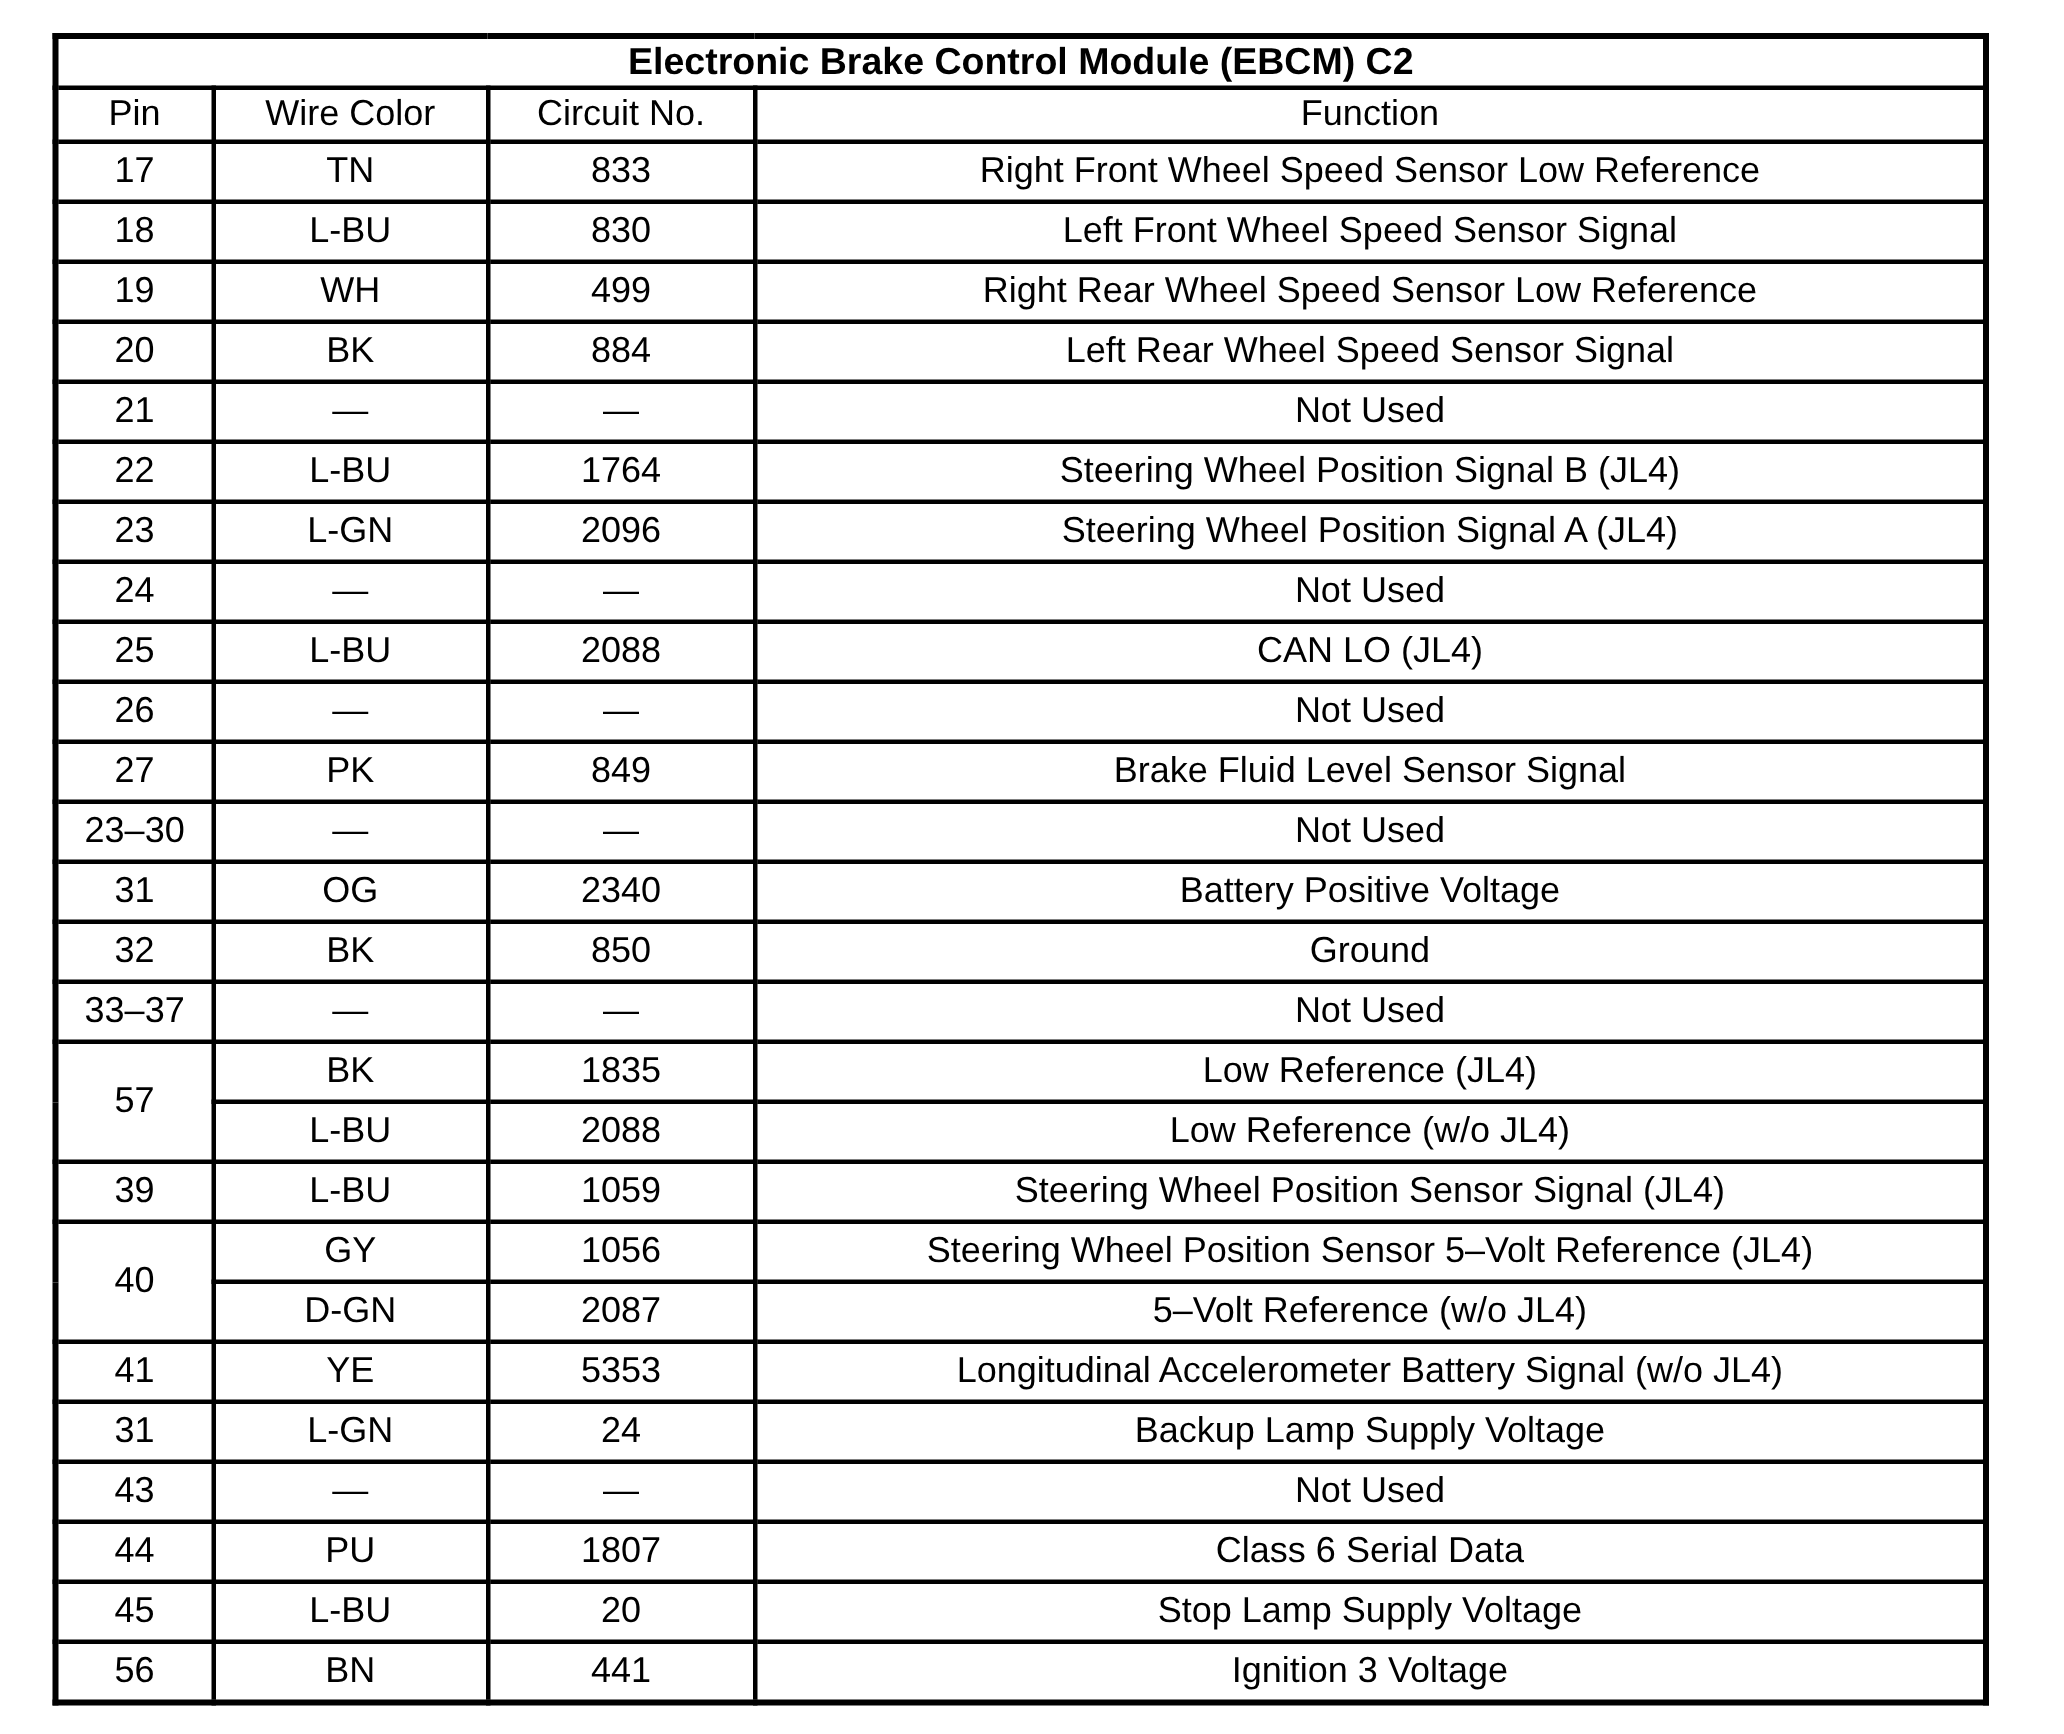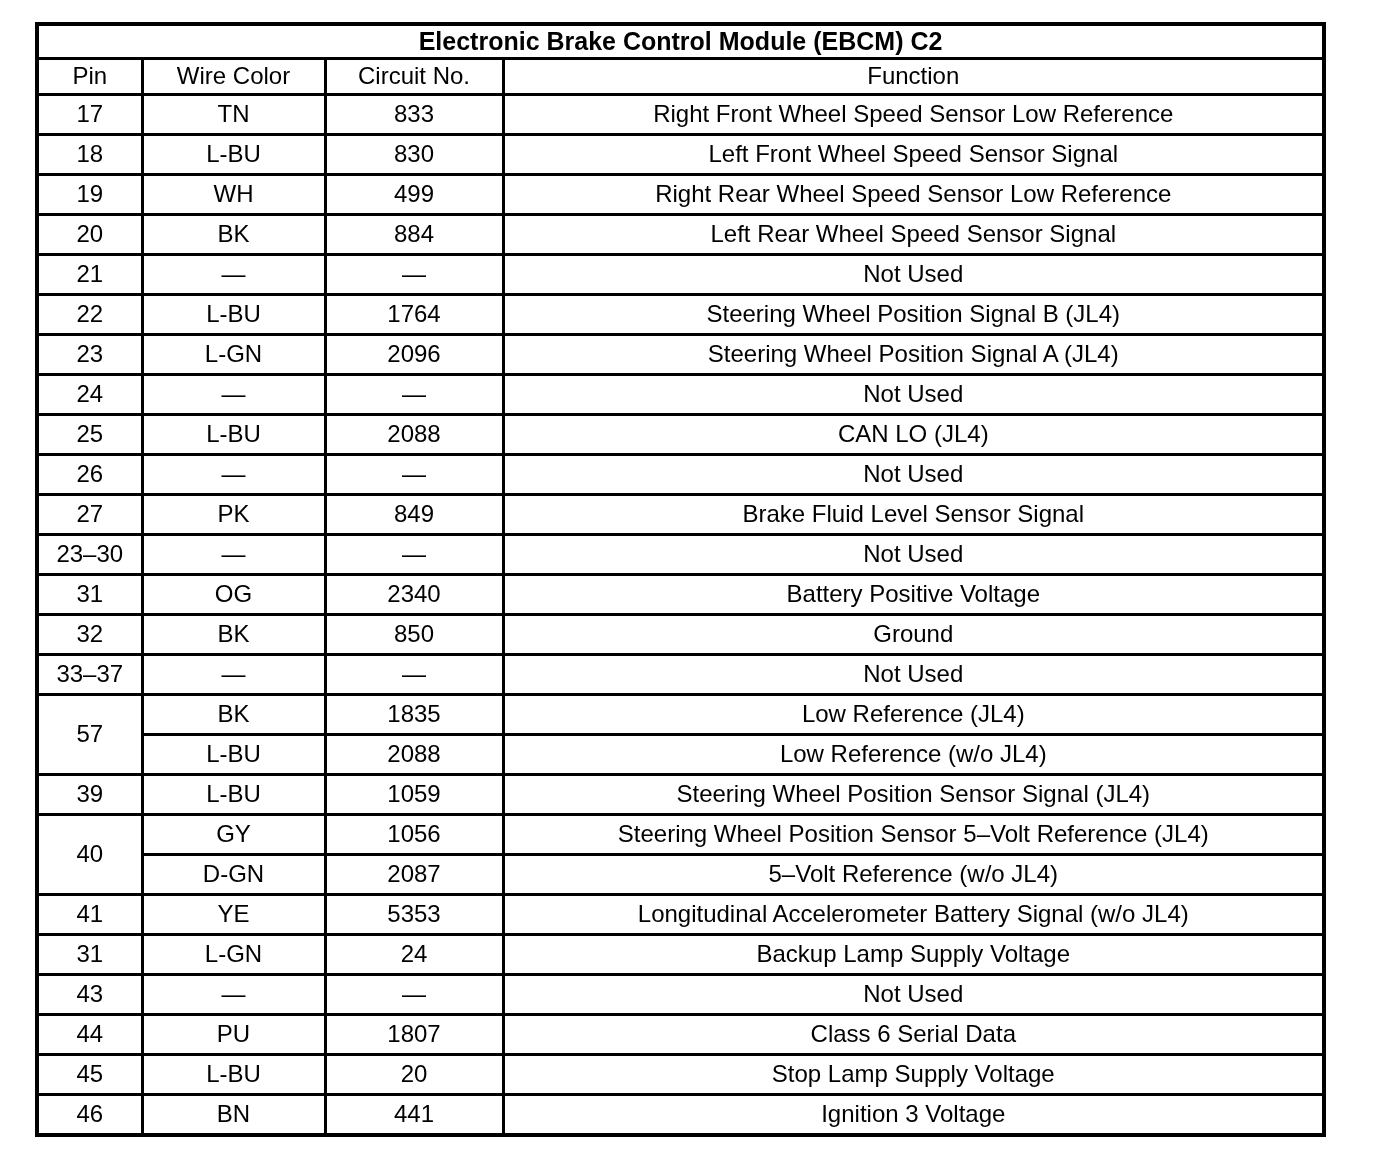--- a/index.html
+++ b/index.html
@@ -220,20 +220,20 @@
           <td class="col-circuit">1807</td>
           <td class="col-func">Class 6 Serial Data</td>
         </tr>
         <tr>
           <td class="col-pin" rowspan="1">45</td>
           <td class="col-wire">L-BU</td>
           <td class="col-circuit">20</td>
           <td class="col-func">Stop Lamp Supply Voltage</td>
         </tr>
         <tr>
-          <td class="col-pin" rowspan="1">46</td>
+          <td class="col-pin" rowspan="1">56</td>
           <td class="col-wire">BN</td>
           <td class="col-circuit">441</td>
           <td class="col-func">Ignition 3 Voltage</td>
         </tr>
       </tbody>
   </table>
 </div>
 
 </body></html>

